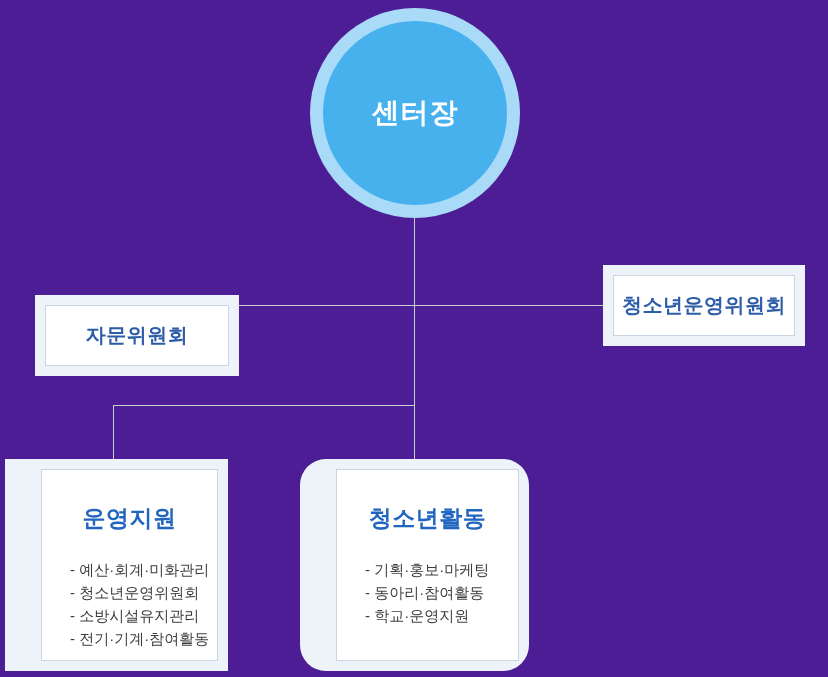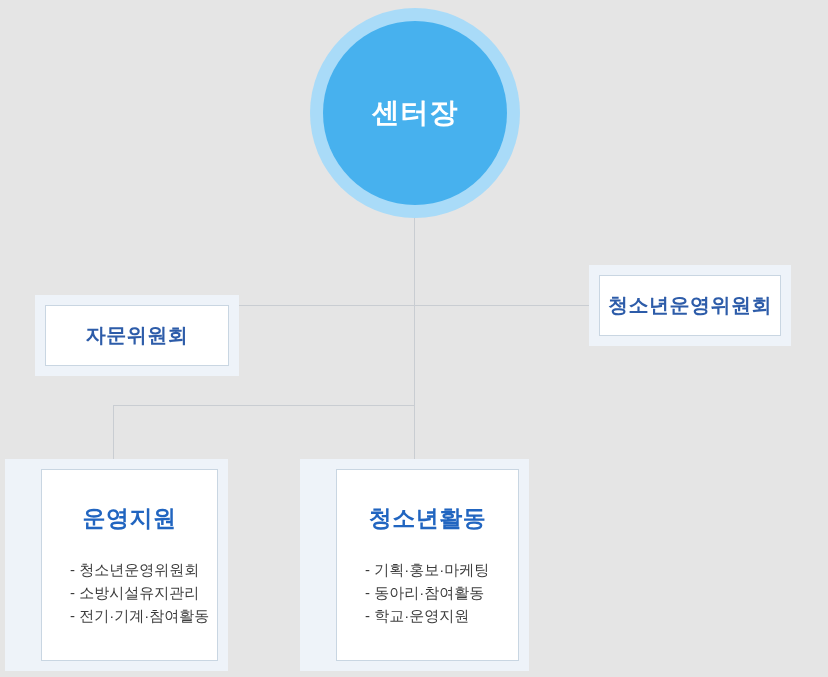--- a/index.html
+++ b/index.html
@@ -1,17 +1,17 @@
 <!DOCTYPE html>
 <html><head>
 <meta charset="utf-8">
 <style>
   html,body{margin:0;padding:0;background:#fff;}
   .stage{
-    position:relative;width:828px;height:677px;background:#e5e5e5;
+    position:relative;width:828px;height:677px;background:#4c1d95;
     font-family:"Liberation Sans","DejaVu Sans",sans-serif;overflow:hidden;
   }
   .line{position:absolute;background:#c9cdd2;}
   .director{
     position:absolute;left:310px;top:8px;width:210px;height:210px;
     border-radius:50%;background:#a9dbf8;
   }
   .director-inner{
     position:absolute;left:13px;top:13px;width:184px;height:184px;
     border-radius:50%;background:#47b1ee;
@@ -56,38 +56,39 @@
       <span class="director-label">센터장</span>
     </div>
   </div>
 
   <div class="panel committee" style="left:35px;top:265px;width:204px;height:81px;margin-top:30px;">
     <div class="panel-inner">
       <span class="committee-label">자문위원회</span>
     </div>
   </div>
 
-  <div class="panel committee" style="left:589px;top:265px;width:202px;height:81px;">
+  <div class="panel committee" style="left:603px;top:265px;width:202px;height:81px;">
     <div class="panel-inner">
       <span class="committee-label">청소년운영위원회</span>
     </div>
   </div>
 
   <div class="panel dept" style="left:5px;top:459px;width:223px;height:212px;">
     <div class="panel-inner">
       <div class="dept-title">운영지원</div>
       <div class="dept-list">
+        <div class="dept-item">- 예산·회계·미화관리</div>
         <div class="dept-item">- 청소년운영위원회</div>
         <div class="dept-item">- 소방시설유지관리</div>
         <div class="dept-item">- 전기·기계·참여활동</div>
       </div>
     </div>
   </div>
 
-  <div class="panel dept" style="left:300px;top:459px;width:229px;height:212px;">
+  <div class="panel dept" style="left:300px;top:459px;width:229px;height:212px;border-radius:26px;">
     <div class="panel-inner">
       <div class="dept-title">청소년활동</div>
       <div class="dept-list">
         <div class="dept-item">- 기획·홍보·마케팅</div>
         <div class="dept-item">- 동아리·참여활동</div>
         <div class="dept-item">- 학교·운영지원</div>
       </div>
     </div>
   </div>
 

